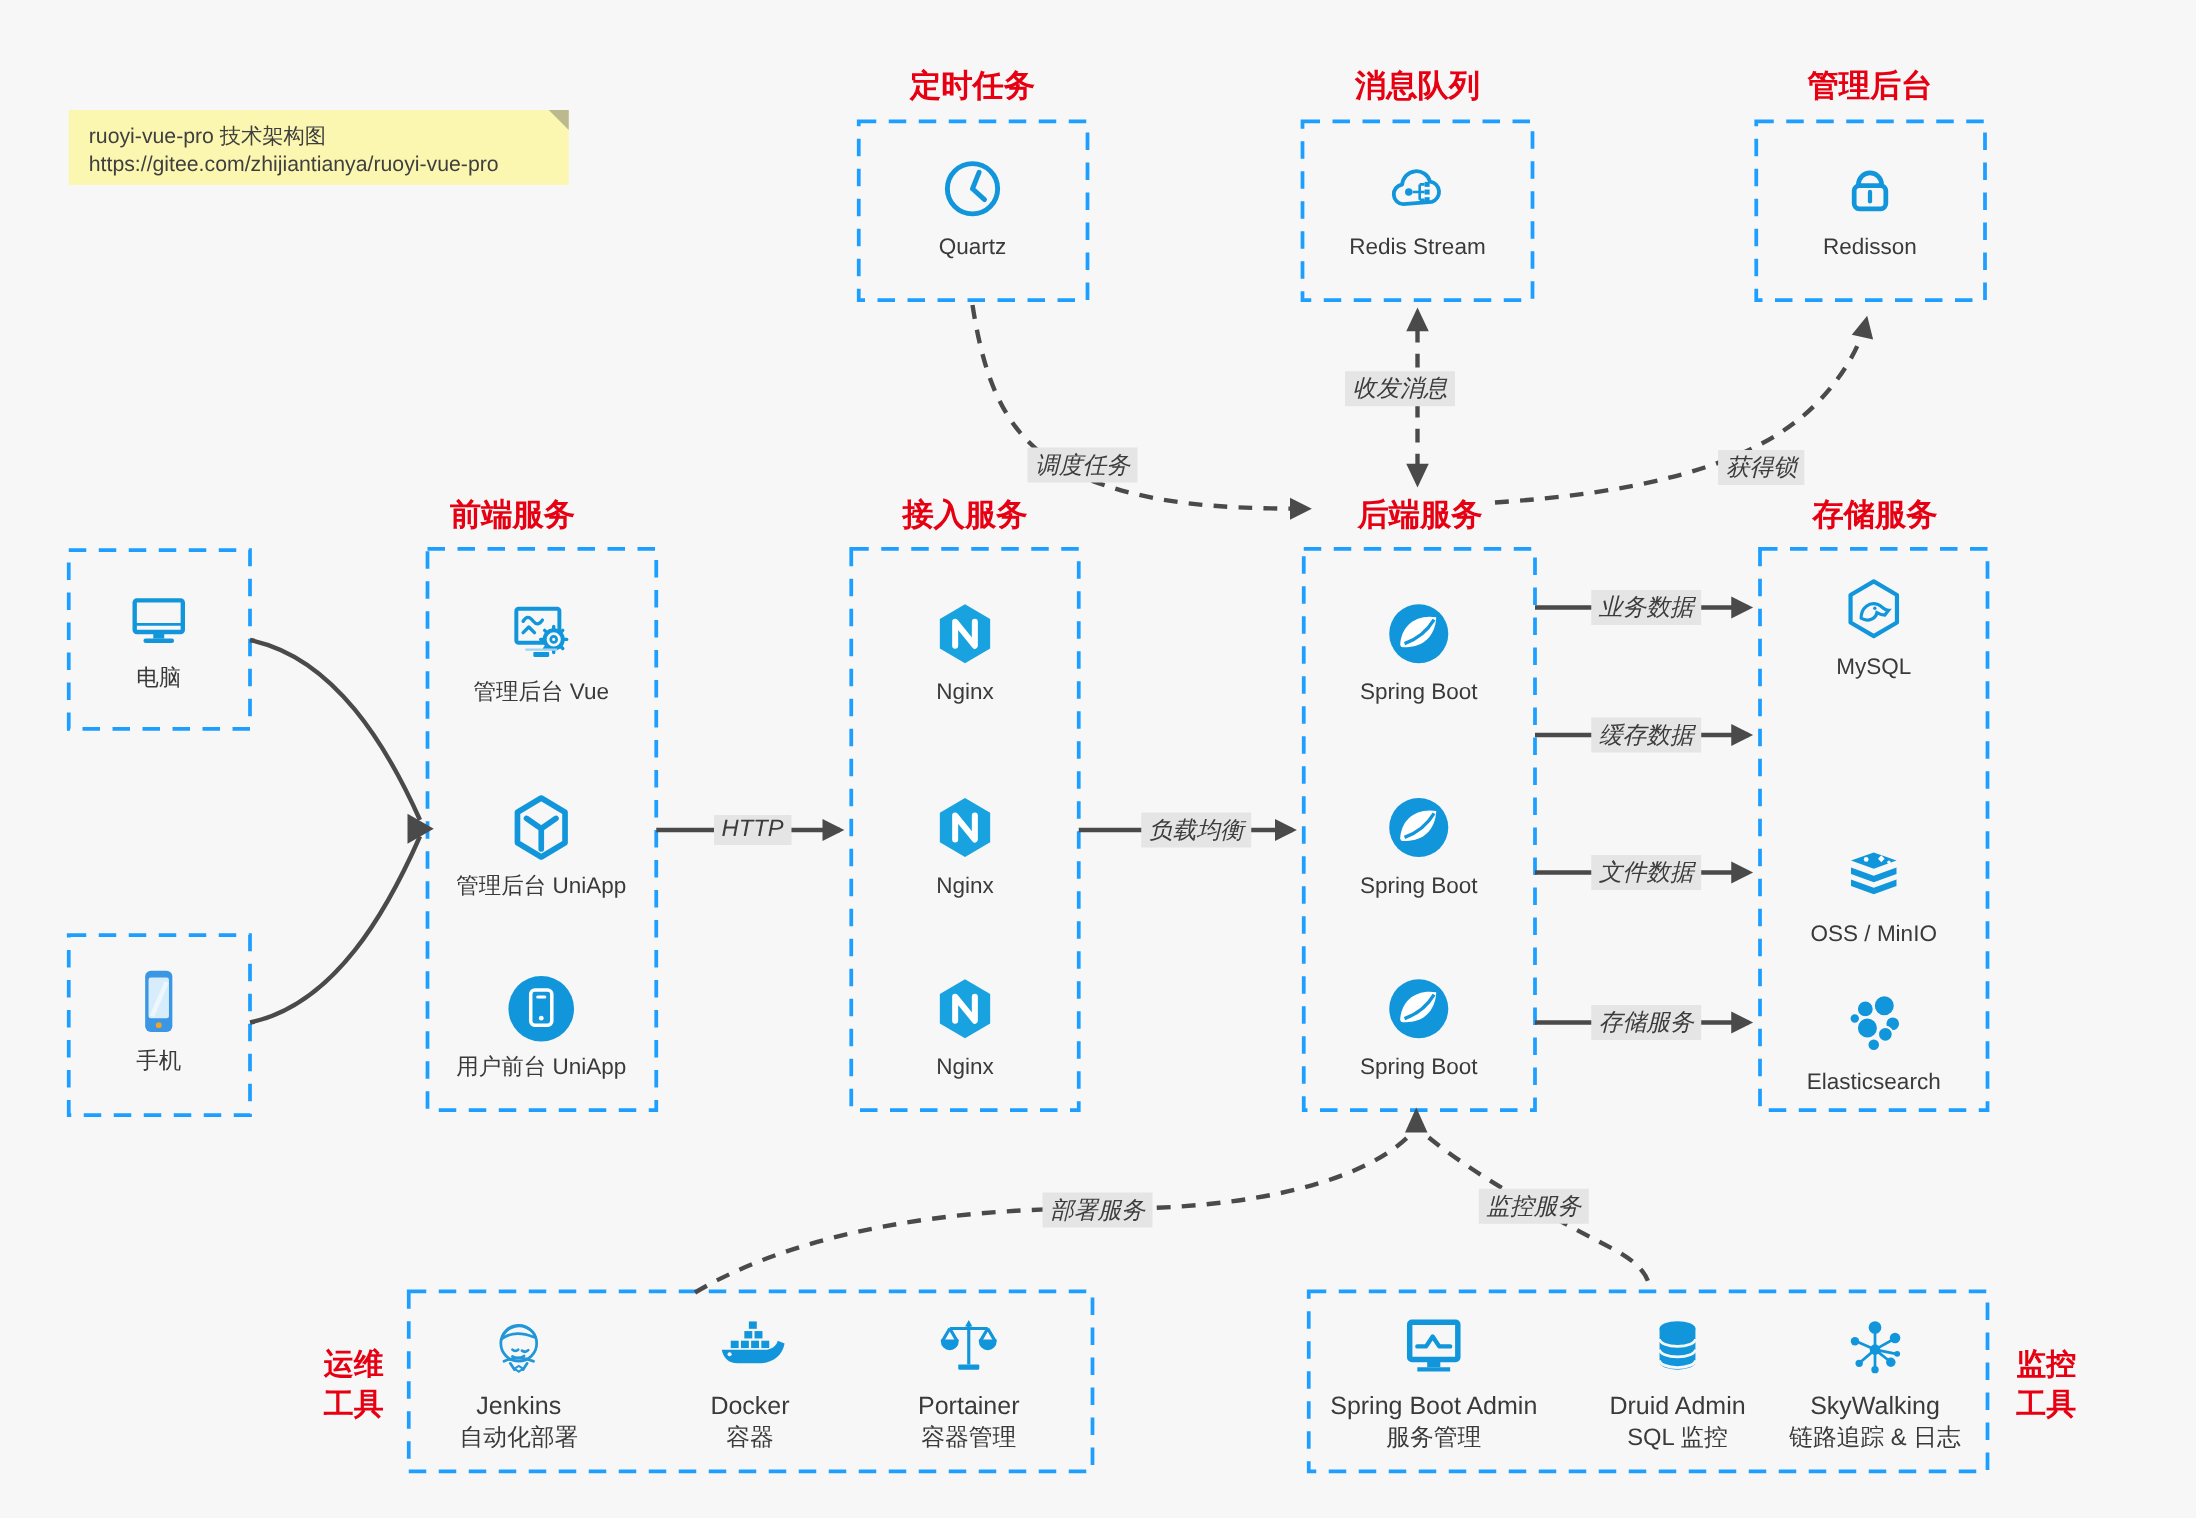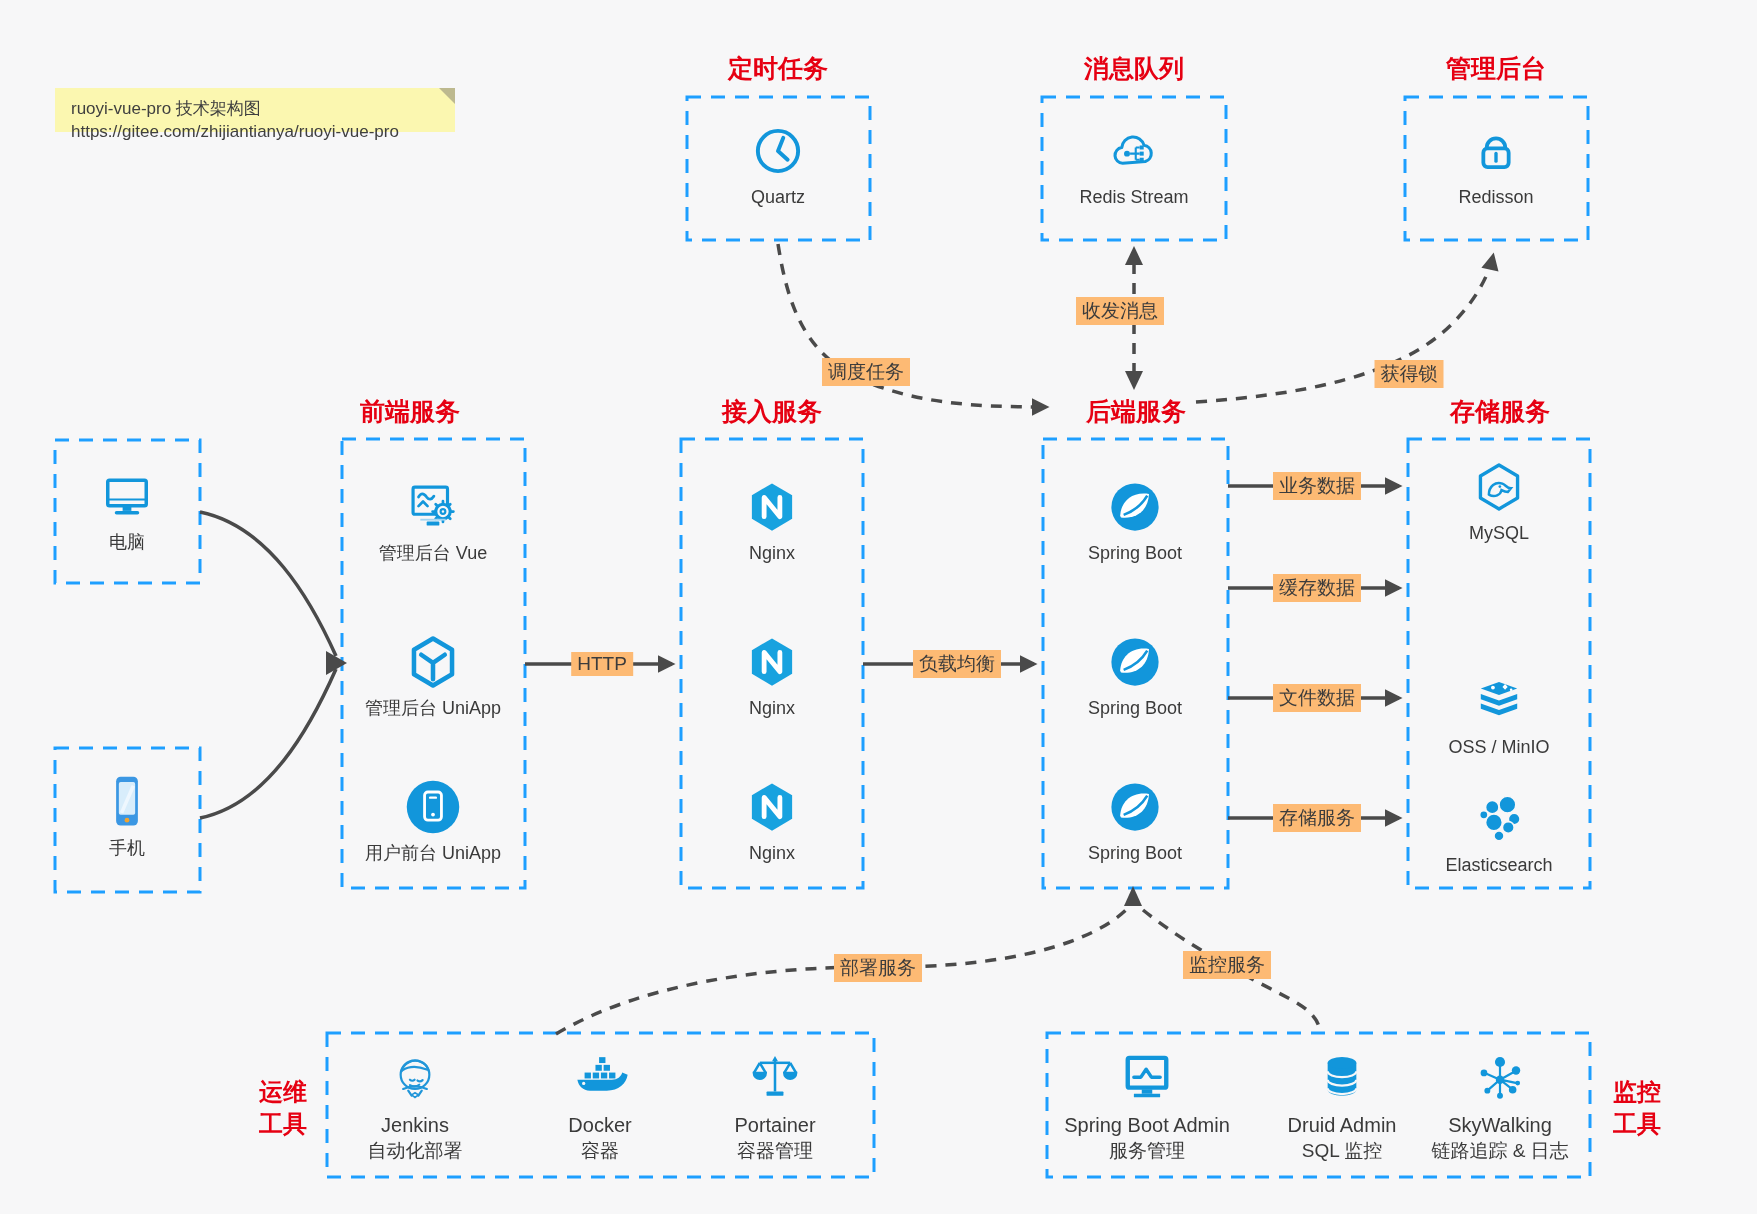--- a/index.html
+++ b/index.html
@@ -8,23 +8,23 @@
   #wires{position:absolute;left:0;top:0;z-index:1;}
   .gtitle{position:absolute;transform:translateX(-50%);font-size:25px;font-weight:bold;
           color:#e60012;white-space:nowrap;z-index:3;}
   .side-title{position:absolute;font-size:24px;font-weight:bold;color:#e60012;
           line-height:32px;text-align:center;z-index:3;}
   .node{position:absolute;text-align:center;z-index:2;}
   .node .ic{height:60px;display:flex;align-items:center;justify-content:center;}
   .node .lb{margin-top:4px;font-size:18px;line-height:24px;color:#3a3a3a;white-space:nowrap;}
   .bnode .nm{margin-top:4px;font-size:20px;line-height:26px;color:#3a3a3a;white-space:nowrap;}
   .bnode .ds{font-size:19px;line-height:26px;color:#3a3a3a;white-space:nowrap;}
-  .elabel{position:absolute;transform:translate(-50%,-50%);background:#fdba74;
-          padding:1px 6px;font-size:19px;color:#3c3c3c;white-space:nowrap;z-index:2;}
-  .note{position:absolute;left:55px;top:88px;width:400px;height:44px;background:#fbf7b0;
+  .elabel{position:absolute;transform:translate(-50%,-50%);background:#e5e5e5;
+          padding:1px 6px;font-size:19px;color:#3c3c3c;white-space:nowrap;z-index:2;font-style:italic;}
+  .note{position:absolute;left:55px;top:88px;width:400px;height:60px;background:#fbf7b0;
         z-index:2;padding:9px 0 0 16px;box-sizing:border-box;}
   .note .nl{font-size:17px;line-height:23px;color:#3f3f3f;white-space:nowrap;}
   .note-fold{position:absolute;top:0;right:0;width:0;height:0;
         border-top:16px solid #bdb98f;border-left:16px solid transparent;}
 </style>
 </head>
 <body>
 
 <div id="canvas">
 

